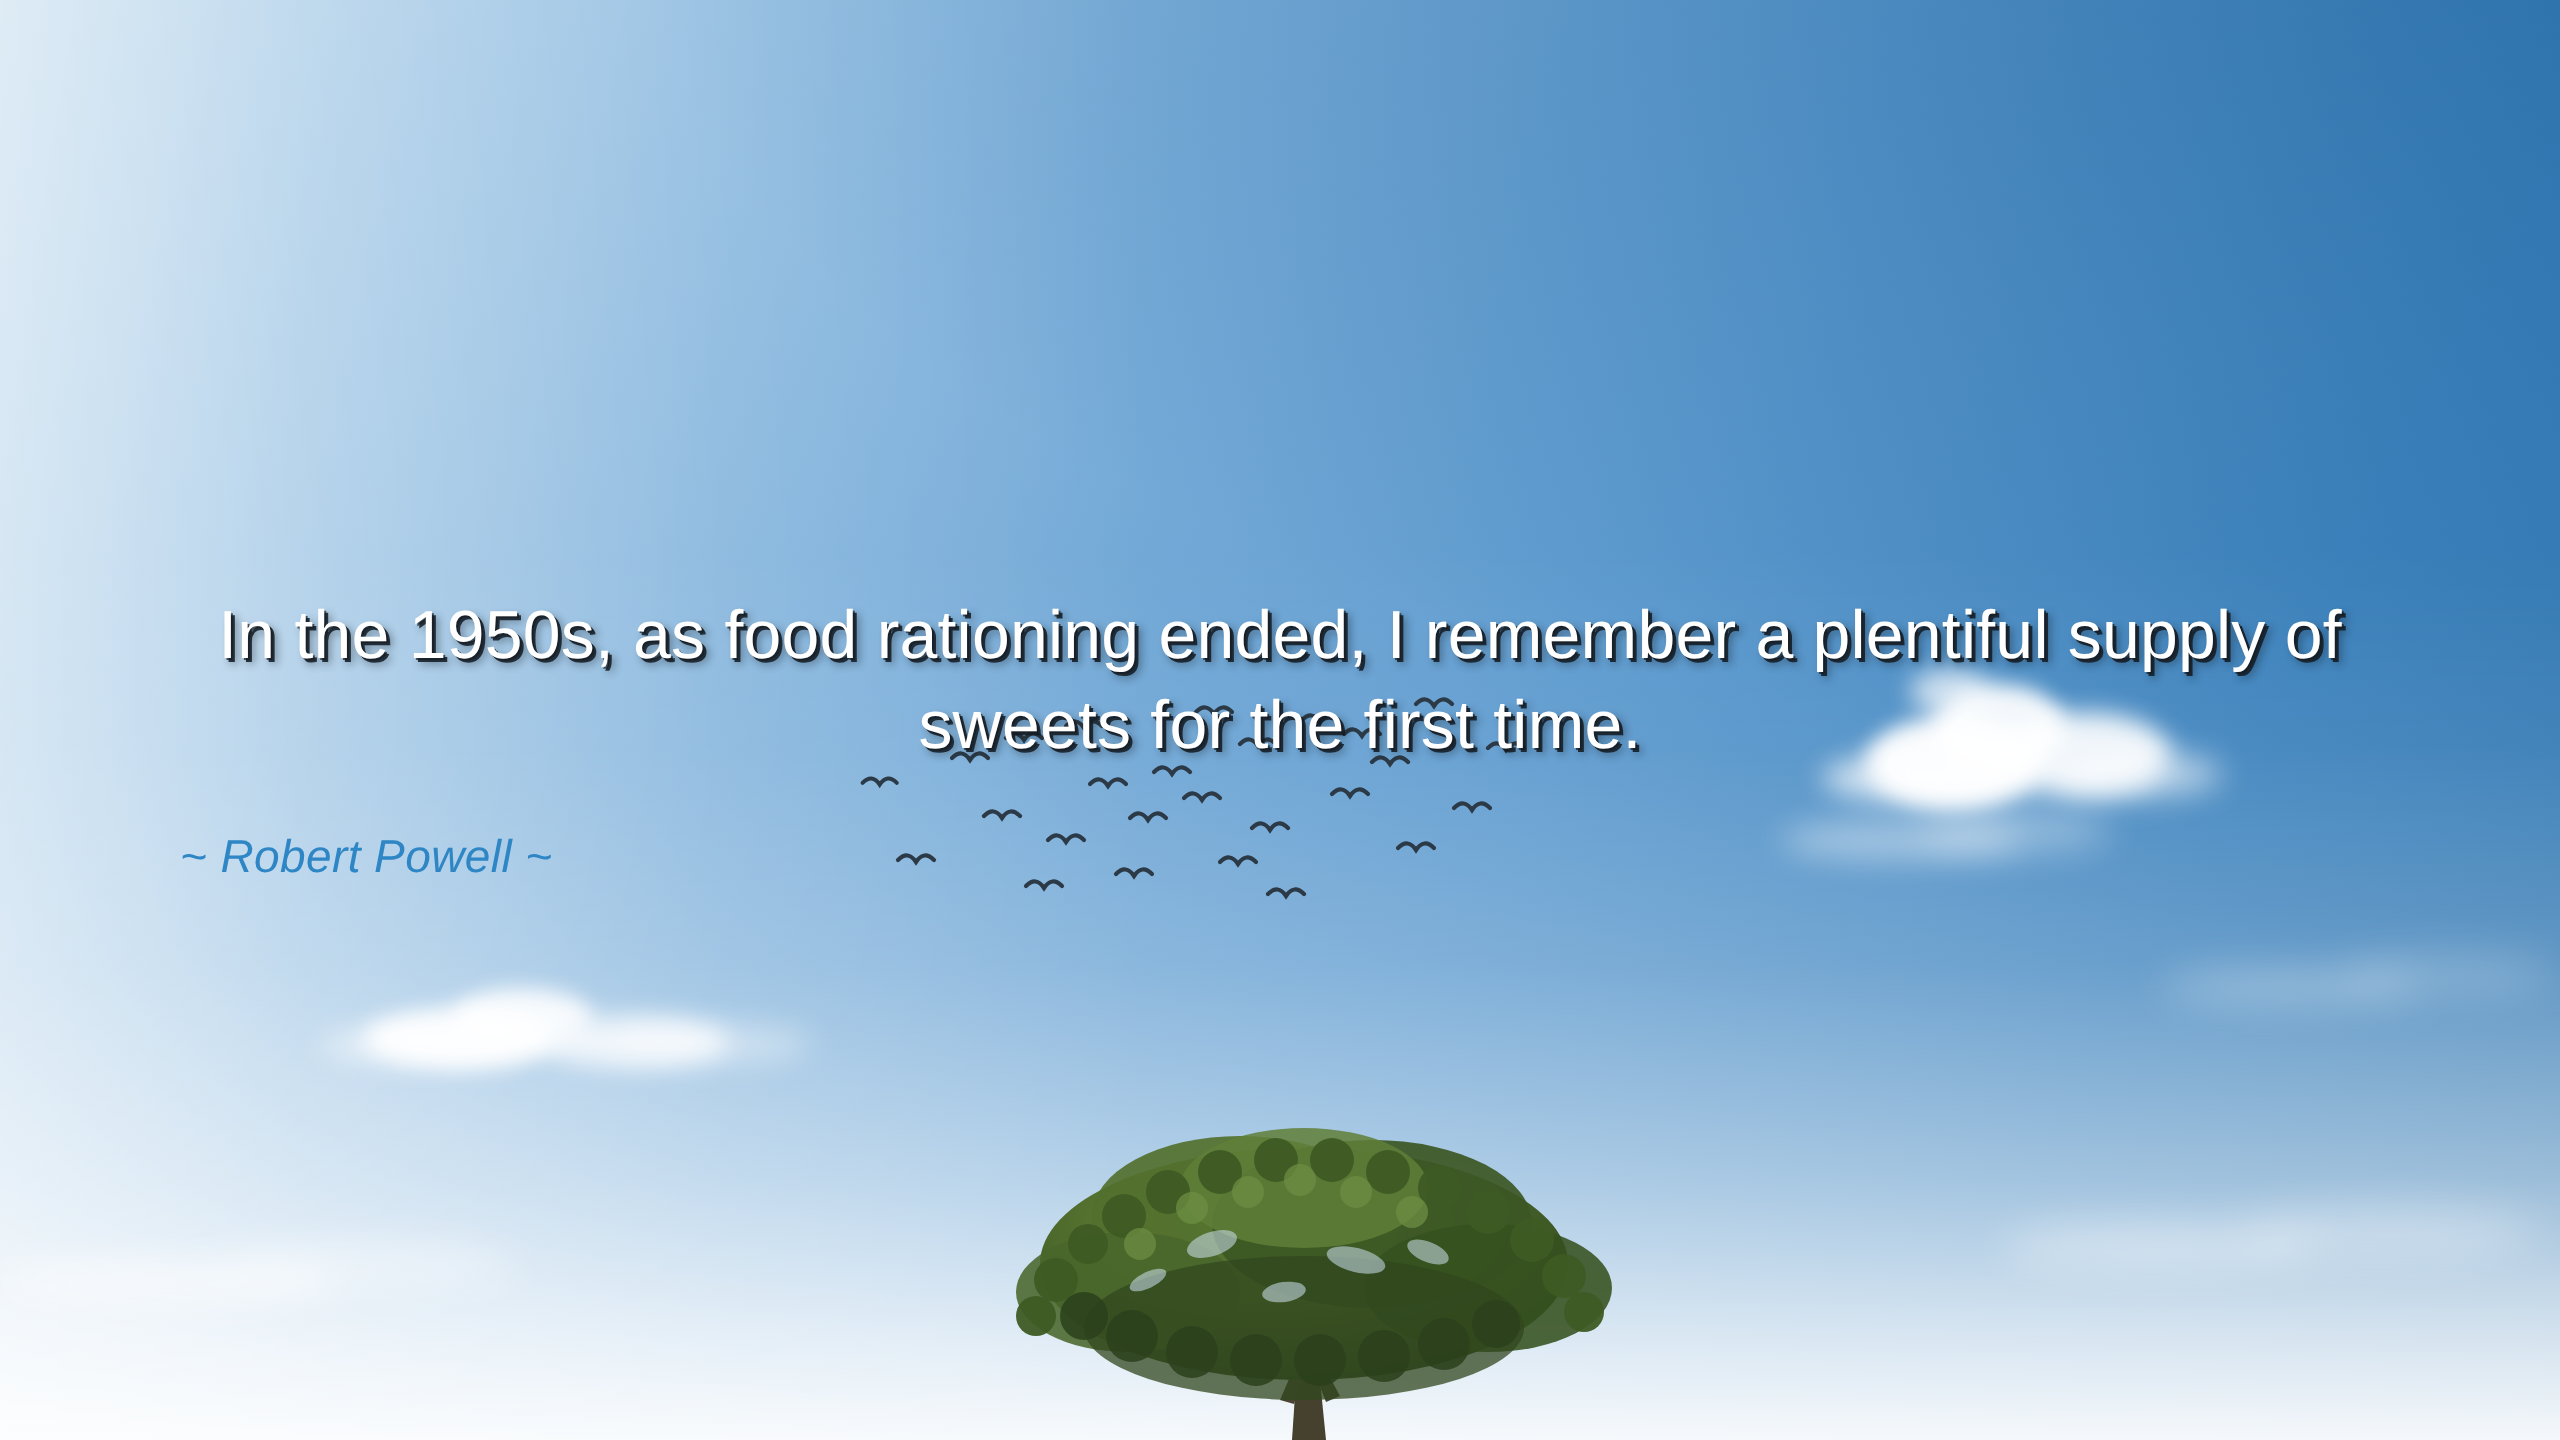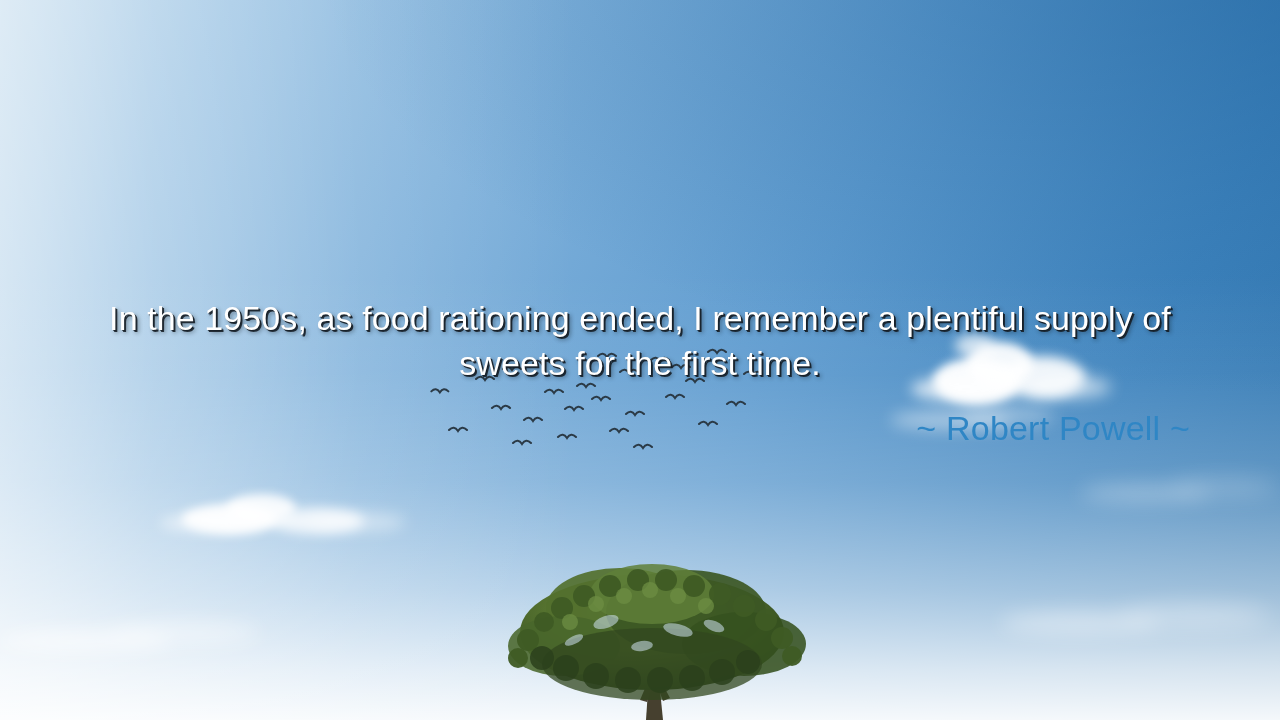--- a/index.html
+++ b/index.html
@@ -150,26 +150,27 @@
        1px 1px 0 rgba(20,28,36,0.70),
        3px 3px 4px rgba(16,24,32,0.45);
     white-space: pre-wrap;
   }
 
   #quote-author {
     position: absolute;
     left: 90px;
     top: 406px;
     width: 1100px;
-    text-align: right;
-    font-size: 34px;
+    text-align: left;
+    font-size: 23px;
     line-height: 44px;
     font-weight: 400;
     color: #2f86c5;
     letter-spacing: 0.2px;
+    font-style: italic;
   }
 </style>
 </head>
 <body>
 
 <div id="stage">
 
   <div class="sky-base"></div>
   <div class="sky-warm-tr"></div>
   <div class="sky-haze-bottom"></div>

